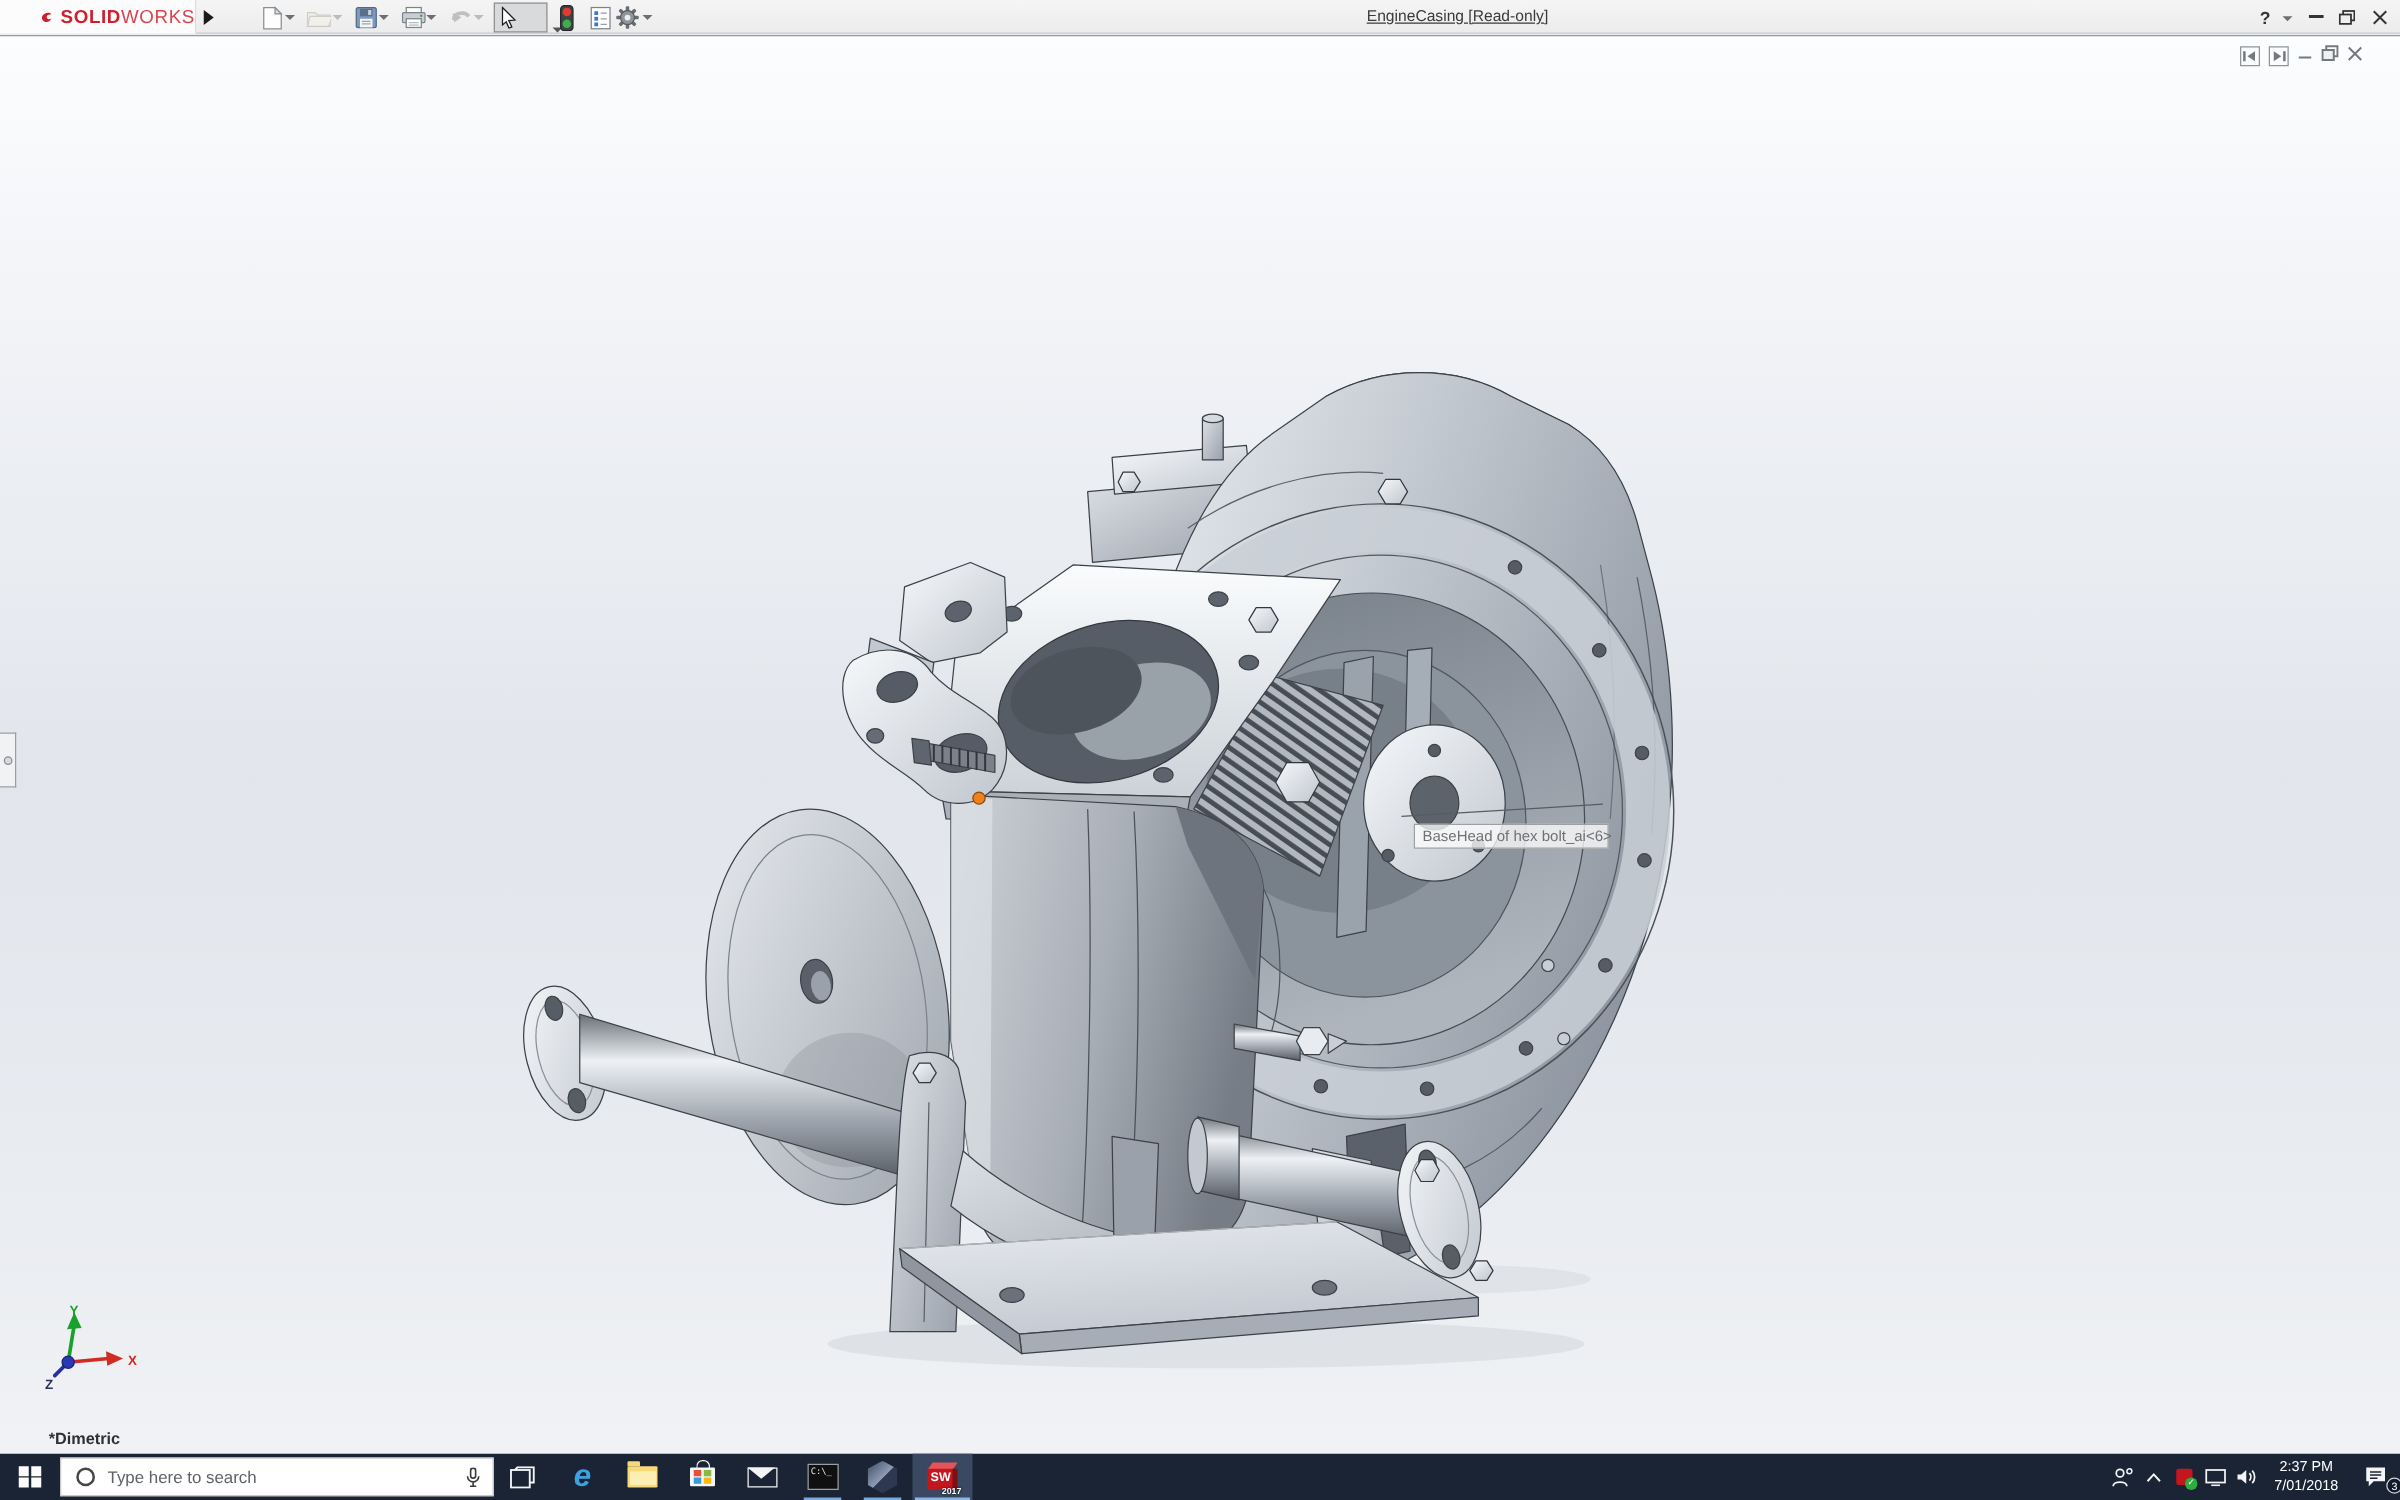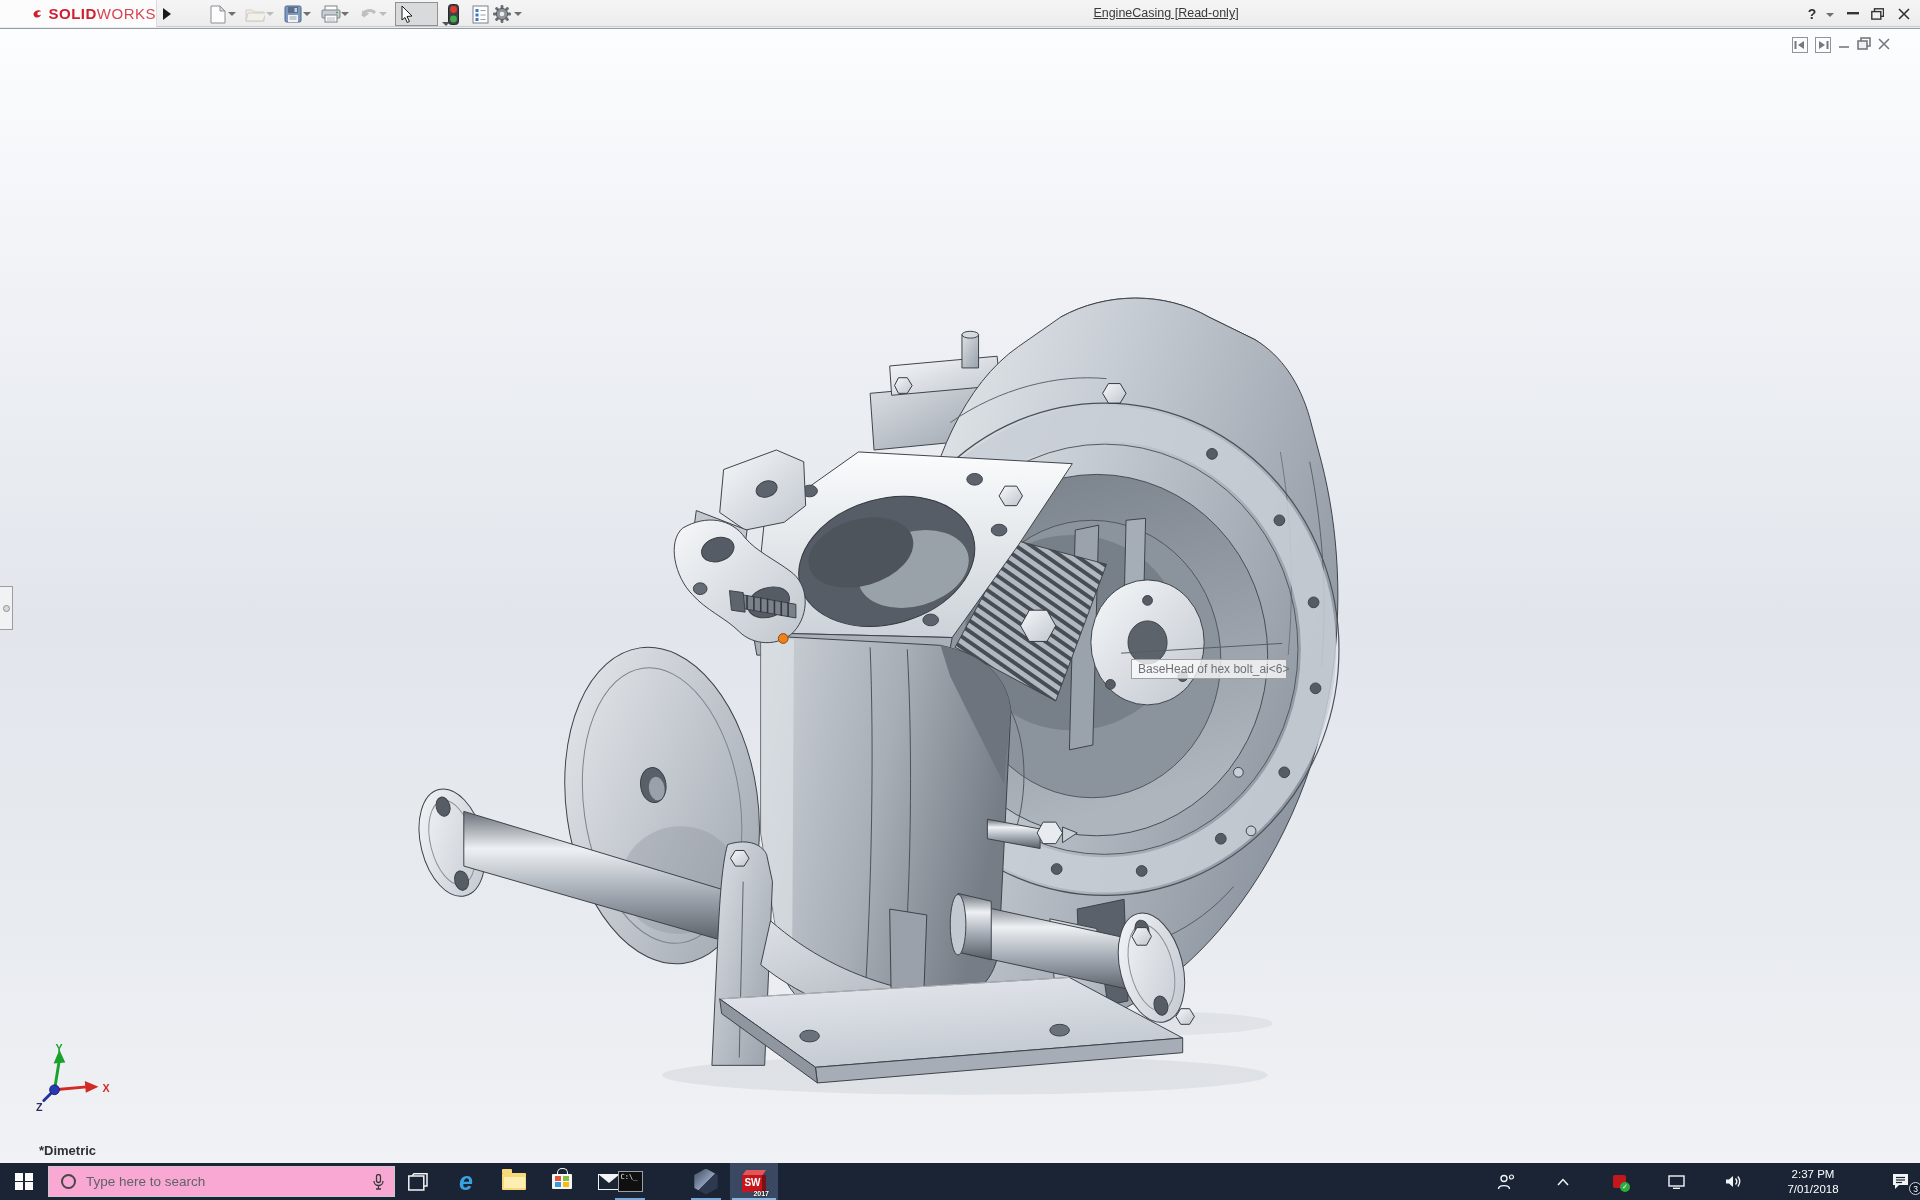--- a/index.html
+++ b/index.html
@@ -47,21 +47,21 @@
   .tooltip { position:absolute; left:1131px; top:630px; width:156px; height:20px;
     background:rgba(252,253,253,.78); border:1px solid #9d9fa2; color:#6f7275;
     font-size:12px; line-height:18px; padding-left:6px; white-space:nowrap; }
   .orientation { position:absolute; left:17px; top:1114px; font-size:13px; font-weight:bold; color:#2e3133;margin-left:22px; }
 
   
   .taskbar { position:absolute; left:0; top:1163px; width:1920px; height:37px; background:#1b2434; z-index:60; }
   .start { position:absolute; left:0; top:0; width:48px; height:37px; display:flex; align-items:center; justify-content:center; }
   .flag { display:grid; grid-template-columns:8px 8px; grid-template-rows:8px 8px; gap:1.5px; }
   .flag i { background:#fbfbfb; }
-  .searchbox { position:absolute; left:48px; top:3px; width:347px; height:31px; background:#f9a8d4;
+  .searchbox { position:absolute; left:48px; top:3px; width:347px; height:31px; background:#ffffff;
     border:1px solid #c8c8c8; display:flex; align-items:center; }
   .cortana { width:15px; height:15px; border:2.2px solid #474747; border-radius:50%; margin:0 10px 0 12px; }
   .searchbox input { border:none; outline:none; background:transparent; flex:1; font-size:13.5px; color:#555; font-family:"Liberation Sans",sans-serif; }
   .searchbox input::placeholder { color:#5f6368; opacity:1; }
   .mic { margin-right:10px; }
   .task-ic { position:absolute; top:0; width:48px; height:37px; display:flex; align-items:center; justify-content:center; }
   .underline { position:absolute; bottom:0; left:9px; width:30px; height:2px; background:#76a9dc; }
   .sw-tile { background:#3a4961; }
   .sw-tile .underline { left:2px; width:44px; background:#88b6e2; }
   .edge-e { color:#3aa2e0; font-size:25px; font-weight:bold; font-style:italic; line-height:1; }
@@ -76,21 +76,21 @@
   .bag i:nth-child(3){background:#379bd9;} .bag i:nth-child(4){background:#fdbb11;}
   .envelope { width:24px; height:16px; border:1.8px solid #f2f4f6; position:relative; background:transparent; }
   .envelope:before { content:""; position:absolute; left:-1px; top:-1px; border-left:11px solid transparent; border-right:11px solid transparent; border-top:9px solid #f2f4f6; }
   .cmd { width:25px; height:21px; background:#101010; border:1.5px solid #9aa0a6; color:#e8e8e8; font-size:7px; font-family:"DejaVu Sans Mono",monospace; padding:1px 2px; }
   .hexagon { width:26px; height:26px; background:linear-gradient(135deg,#5b6880 20%,#8d9cb5 50%,#2e3850 52%); clip-path:polygon(50% 0,95% 25%,95% 75%,50% 100%,5% 75%,5% 25%); }
   .swcube { position:relative; width:24px; height:24px; }
   .swcube .top { position:absolute; left:2px; top:0; width:20px; height:6px; background:#e4555a; transform:skewX(-35deg); }
   .swcube .front { position:absolute; left:0; top:5px; width:21px; height:17px; background:#c3161d; color:#fff; font-weight:bold; font-size:10px; text-align:center; line-height:16px; }
   .swcube .side { position:absolute; right:0; top:5px; width:4px; height:17px; background:#7e0f14; }
   .swcube .yr { position:absolute; right:-3px; bottom:-3px; color:#fff; font-size:7px; font-weight:bold; text-shadow:0 0 2px #000; }
-  .tray { position:absolute; right:0; top:0; height:37px; display:flex; align-items:center;gap:32px; }
+  .tray { position:absolute; right:0; top:0; height:37px; display:flex; align-items:center; }
   .tray-ic { width:25px; height:37px; display:flex; align-items:center; justify-content:center; position:relative; }
   .clock { width:62px; text-align:center; color:#fff; font-size:11.5px; line-height:1.3; margin:0 4px; }
   .sw-tray { width:13px; height:13px; background:#c3161d; border-radius:2px; position:relative; }
   .sw-tray .chk { position:absolute; right:-4px; bottom:-4px; width:10px; height:10px; background:#2fac3f; border-radius:50%; color:#fff; font-size:7px; line-height:10px; text-align:center; }
   .badge { position:absolute; right:-2px; bottom:5px; width:13px; height:13px; border-radius:50%; background:#111a2b; border:1px solid #d0d4da; color:#fff; font-size:8.5px; text-align:center; line-height:12px; }
 </style>
 </head>
 <body>
 
 <div class="titlebar">
@@ -484,21 +484,21 @@
     <div class="bag">
         <i></i>
         <i></i>
         <i></i>
         <i></i>
       </div>
   </div>
   <div class="task-ic" style="left:586px">
     <div class="envelope"></div>
   </div>
-  <div class="task-ic" style="left:606px">
+  <div class="task-ic" style="left:634px">
     <div class="cmd">C:\_</div>
     <div class="underline"></div>
   </div>
   <div class="task-ic" style="left:682px">
     <div class="hexagon"></div>
     <div class="underline"></div>
   </div>
   <div class="task-ic sw-tile" style="left:730px">
     <div class="swcube">
       <div class="top"></div>

